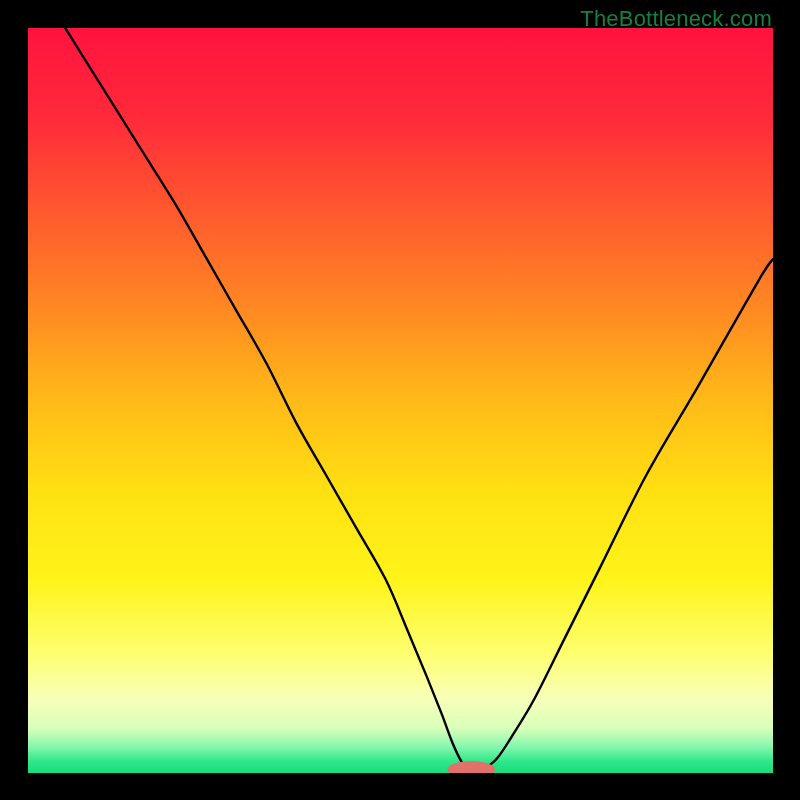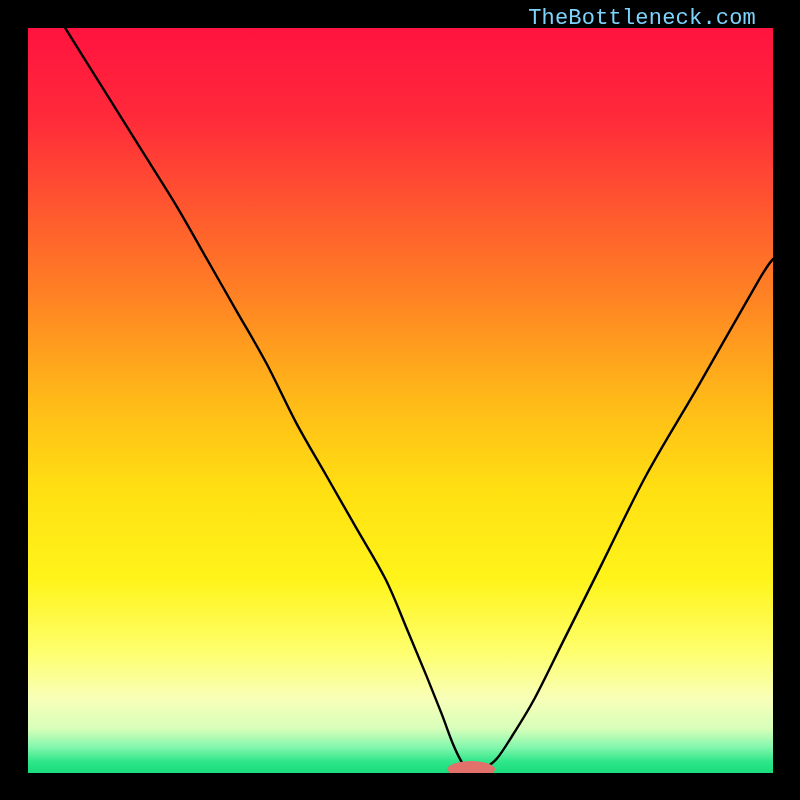--- a/index.html
+++ b/index.html
@@ -14,24 +14,24 @@
     position: absolute;
     left: 28px;
     top: 28px;
     width: 745px;
     height: 745px;
     overflow: hidden;
   }
   .watermark {
     position: absolute;
     top: 6px;
-    right: 44px;
-    font-family: Liberation Mono, monospace;
+    right: 28px;
+    font-family: Liberation Sans, sans-serif;
     font-size: 22px;
-    color: #7dd3fc;
+    color: #15803d;
     font-weight: 500;
     letter-spacing: 0.2px;
   }
   svg { display: block; }
   .marker {
     fill: #e2706b;
   }
 </style>
 </head>
 <body>

